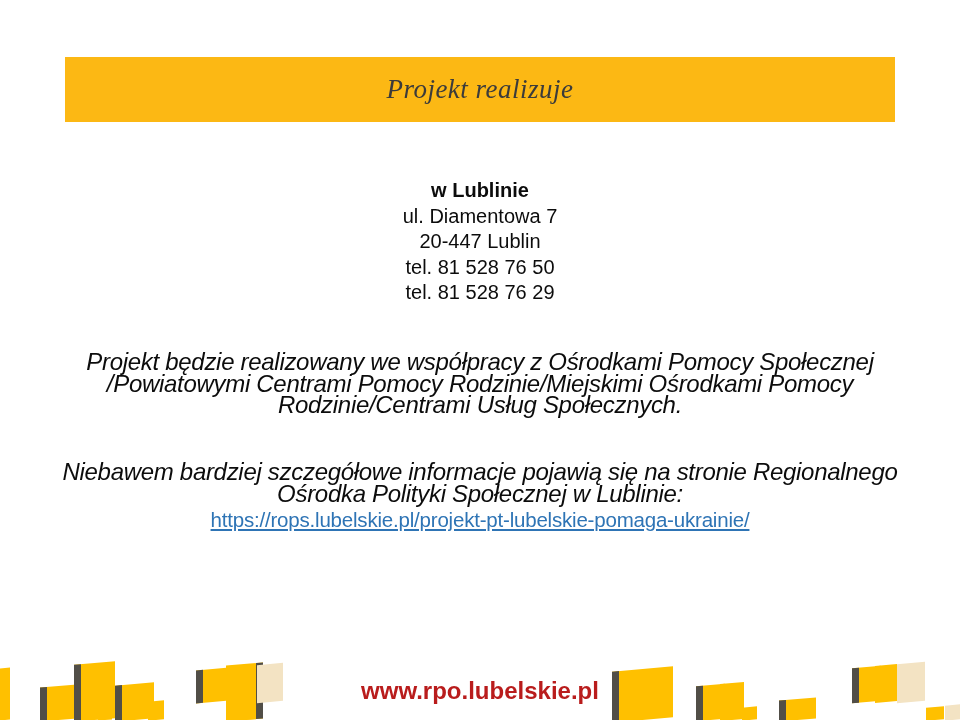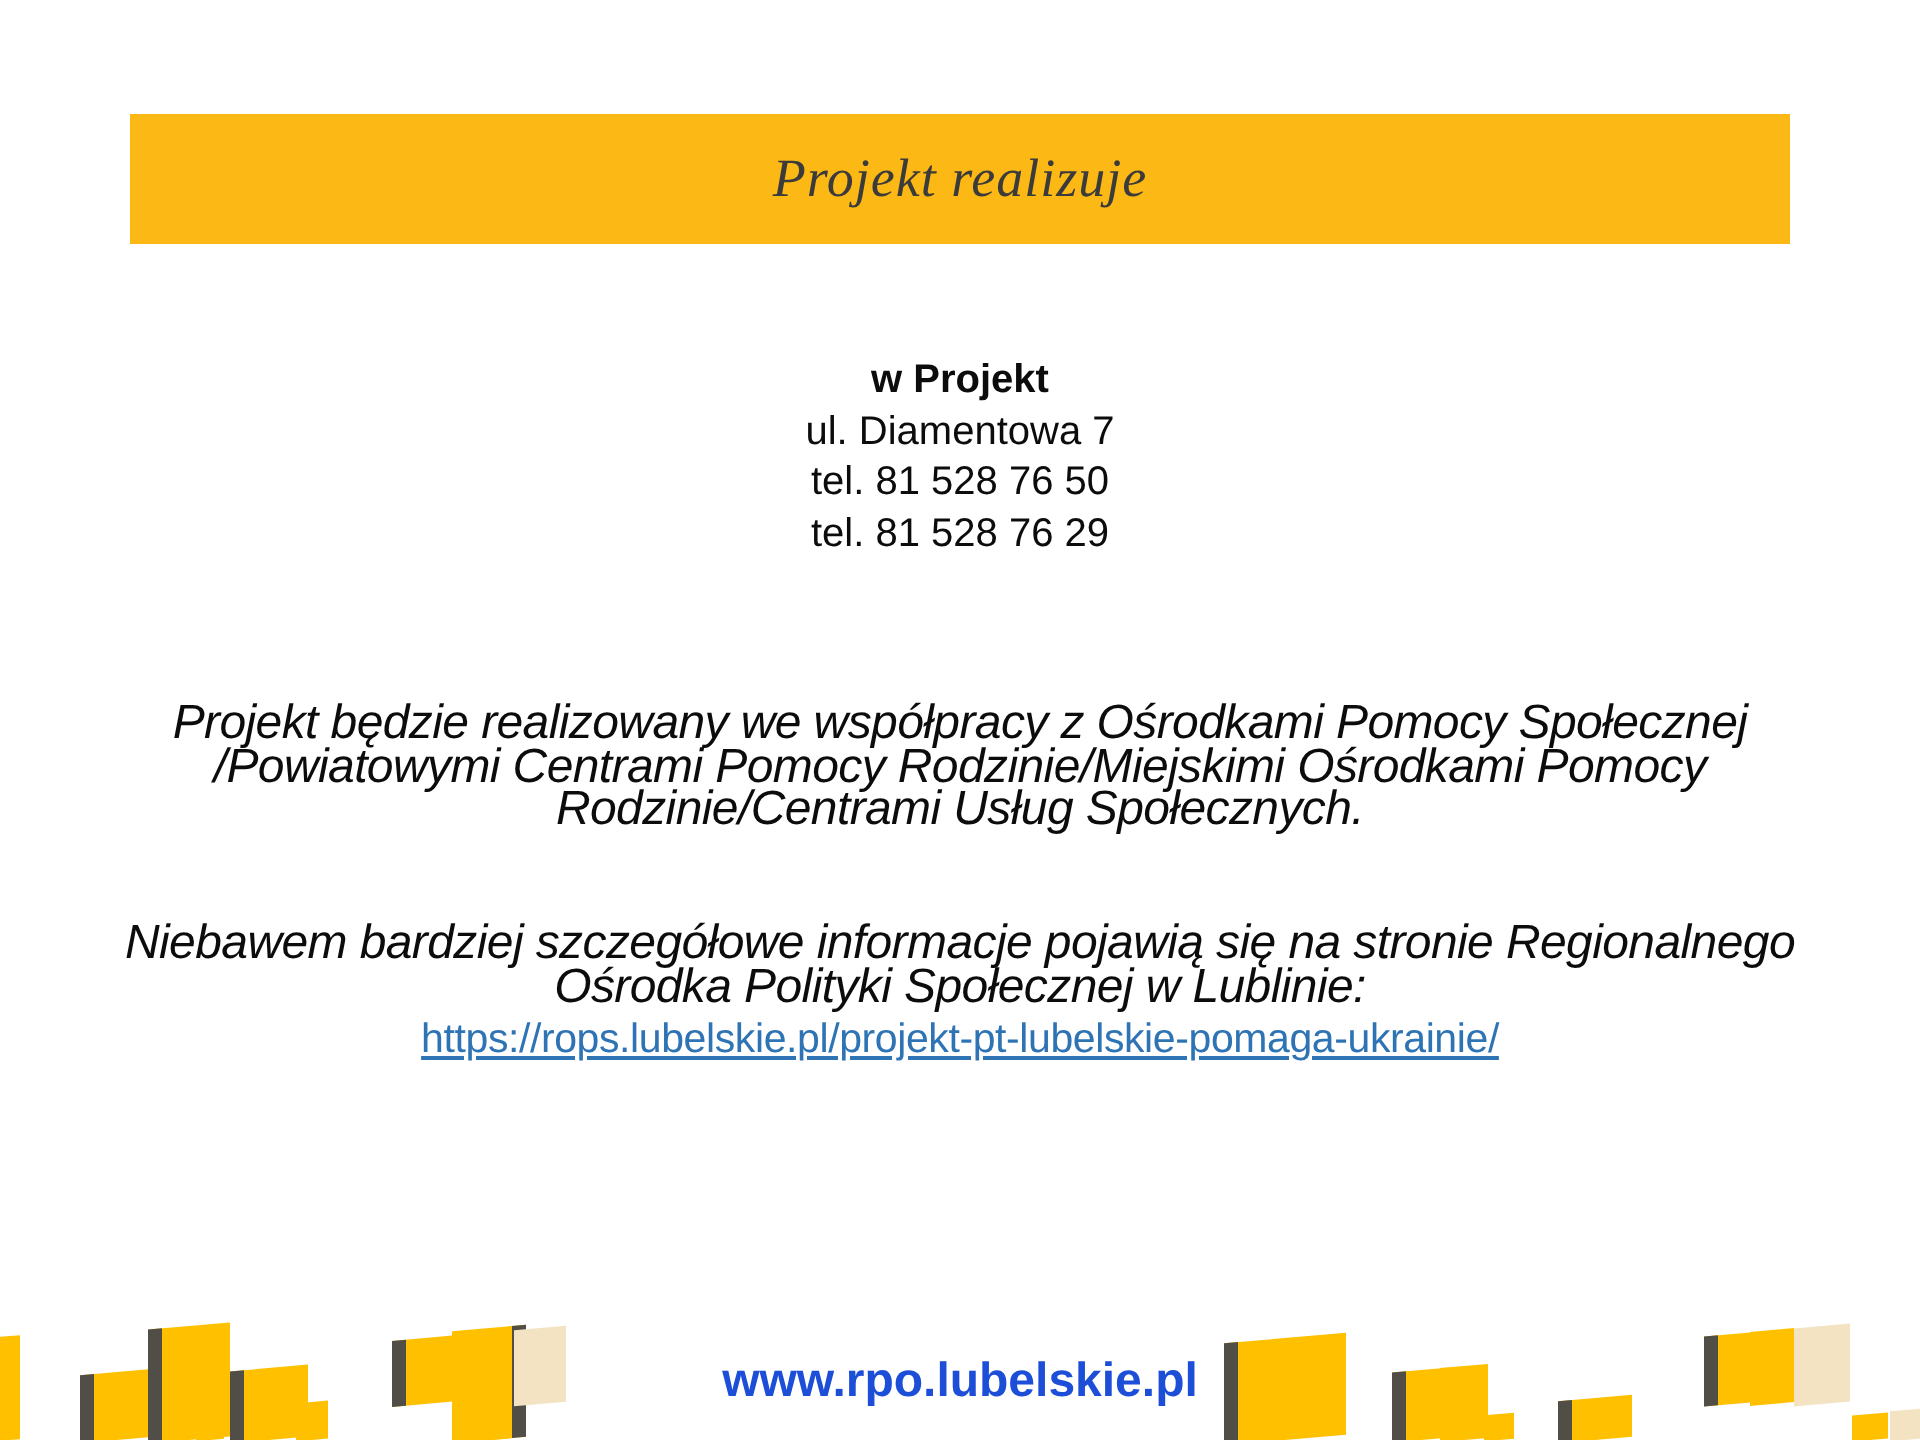--- a/index.html
+++ b/index.html
@@ -27,38 +27,39 @@
   .para-cooperation{top:351px;}
   .para-info{top:461px;}
   .link-row{position:absolute;left:0;right:0;top:508px;text-align:center;}
   .link-row a{
     color:var(--link-blue);font-size:20.5px;letter-spacing:-0.2px;
   }
   
   .logos{position:absolute;left:0;top:584px;width:960px;height:80px;}
   
   .footer-url{position:absolute;left:0;right:0;top:677px;text-align:center;
-    font-weight:bold;font-size:24px;color:#1d4ed8;}
+    font-weight:bold;font-size:24px;color:#b91c1c;}
   .brick{position:absolute;transform:skewY(-5deg);background:var(--brick-yellow);}
   .brick.dark-left{border-left:7px solid var(--brick-shadow);}
   .brick.dark-right{border-right:7px solid var(--brick-shadow);}
   .brick.beige{background:var(--brick-beige);}
 </style>
 </head>
 <body>
 
 <div class="slide">
 
   <div class="title-bar">
     <span class="title">Projekt realizuje</span>
   </div>
 
   <div class="address">
-    <div class="addr-bold">w Projekt</div>
+    <div class="addr-bold">w Lublinie</div>
     <div>ul. Diamentowa 7</div>
+    <div>20-447 Lublin</div>
     <div>tel. 81 528 76 50</div>
     <div>tel. 81 528 76 29</div>
   </div>
 
   <div class="para para-cooperation">Projekt będzie realizowany we współpracy z Ośrodkami Pomocy Społecznej /Powiatowymi Centrami Pomocy Rodzinie/Miejskimi Ośrodkami Pomocy Rodzinie/Centrami Usług Społecznych.</div>
 
   <div class="para para-info">Niebawem bardziej szczegółowe informacje pojawią się na stronie Regionalnego Ośrodka Polityki Społecznej w Lublinie:</div>
 
   <div class="link-row">
     <a href="#">https://rops.lubelskie.pl/projekt-pt-lubelskie-pomaga-ukrainie/</a>

